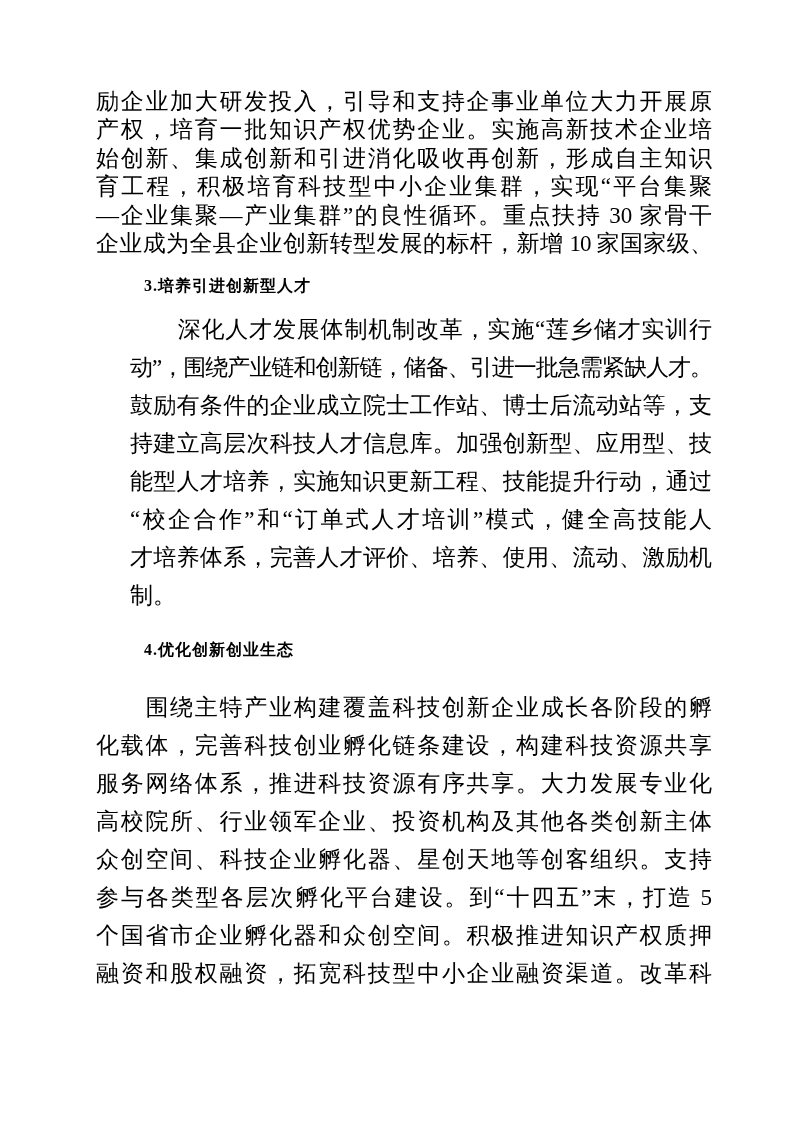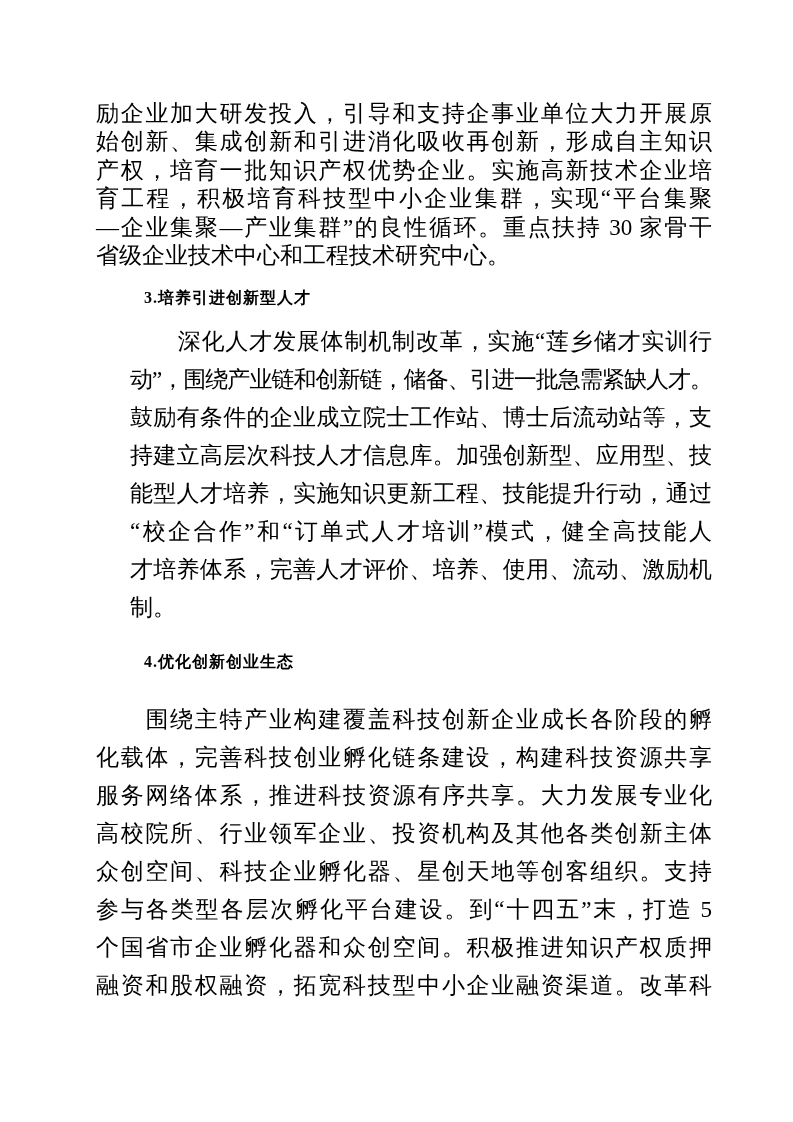--- a/index.html
+++ b/index.html
@@ -10,21 +10,21 @@
     height: 1122px;
     margin: 0 auto;
     background: #ffffff;
     overflow: hidden;
     font-family: "Liberation Serif", "DejaVu Serif", serif;
     color: #000000;
   }
   .content {
     position: absolute;
     left: 96px;
-    top: 100px;
+    top: 88px;
     width: 616px;
   }
   .para .line {
     font-size: 23px;
     line-height: 38px;
     white-space: pre-wrap;
     text-align: justify;
     text-align-last: justify;
     text-justify: inter-character;
   }
@@ -51,25 +51,25 @@
   .para.p3 { margin-top: 20px; }
 </style>
 </head>
 <body>
 
 <div class="page" style="background: rgb(255, 255, 255); color: rgb(0, 0, 0);">
   <div class="content">
 
     <div class="para tight p1">
         <div class="line">励企业加大研发投入，引导和支持企事业单位大力开展原</div>
+        <div class="line">产权，培育一批知识产权优势企业。实施高新技术企业培</div>
         <div class="line">始创新、集成创新和引进消化吸收再创新，形成自主知识</div>
-        <div class="line">产权，培育一批知识产权优势企业。实施高新技术企业培</div>
         <div class="line">育工程，积极培育科技型中小企业集群，实现“平台集聚</div>
         <div class="line">—企业集聚—产业集群”的良性循环。重点扶持 30 家骨干</div>
-        <div class="line last">省级企业技术中心和工程技术研究中心。</div>
+        <div class="line squeeze">企业成为全县企业创新转型发展的标杆，新增 10 家国家级、</div>
       </div>
 
     <div class="heading h3">3.培养引进创新型人才</div>
 
     <div class="para p2">
         <div class="line">　　深化人才发展体制机制改革，实施“莲乡储才实训行</div>
         <div class="line squeeze">动”，围绕产业链和创新链，储备、引进一批急需紧缺人才。</div>
         <div class="line">鼓励有条件的企业成立院士工作站、博士后流动站等，支</div>
         <div class="line">持建立高层次科技人才信息库。加强创新型、应用型、技</div>
         <div class="line">能型人才培养，实施知识更新工程、技能提升行动，通过</div>

